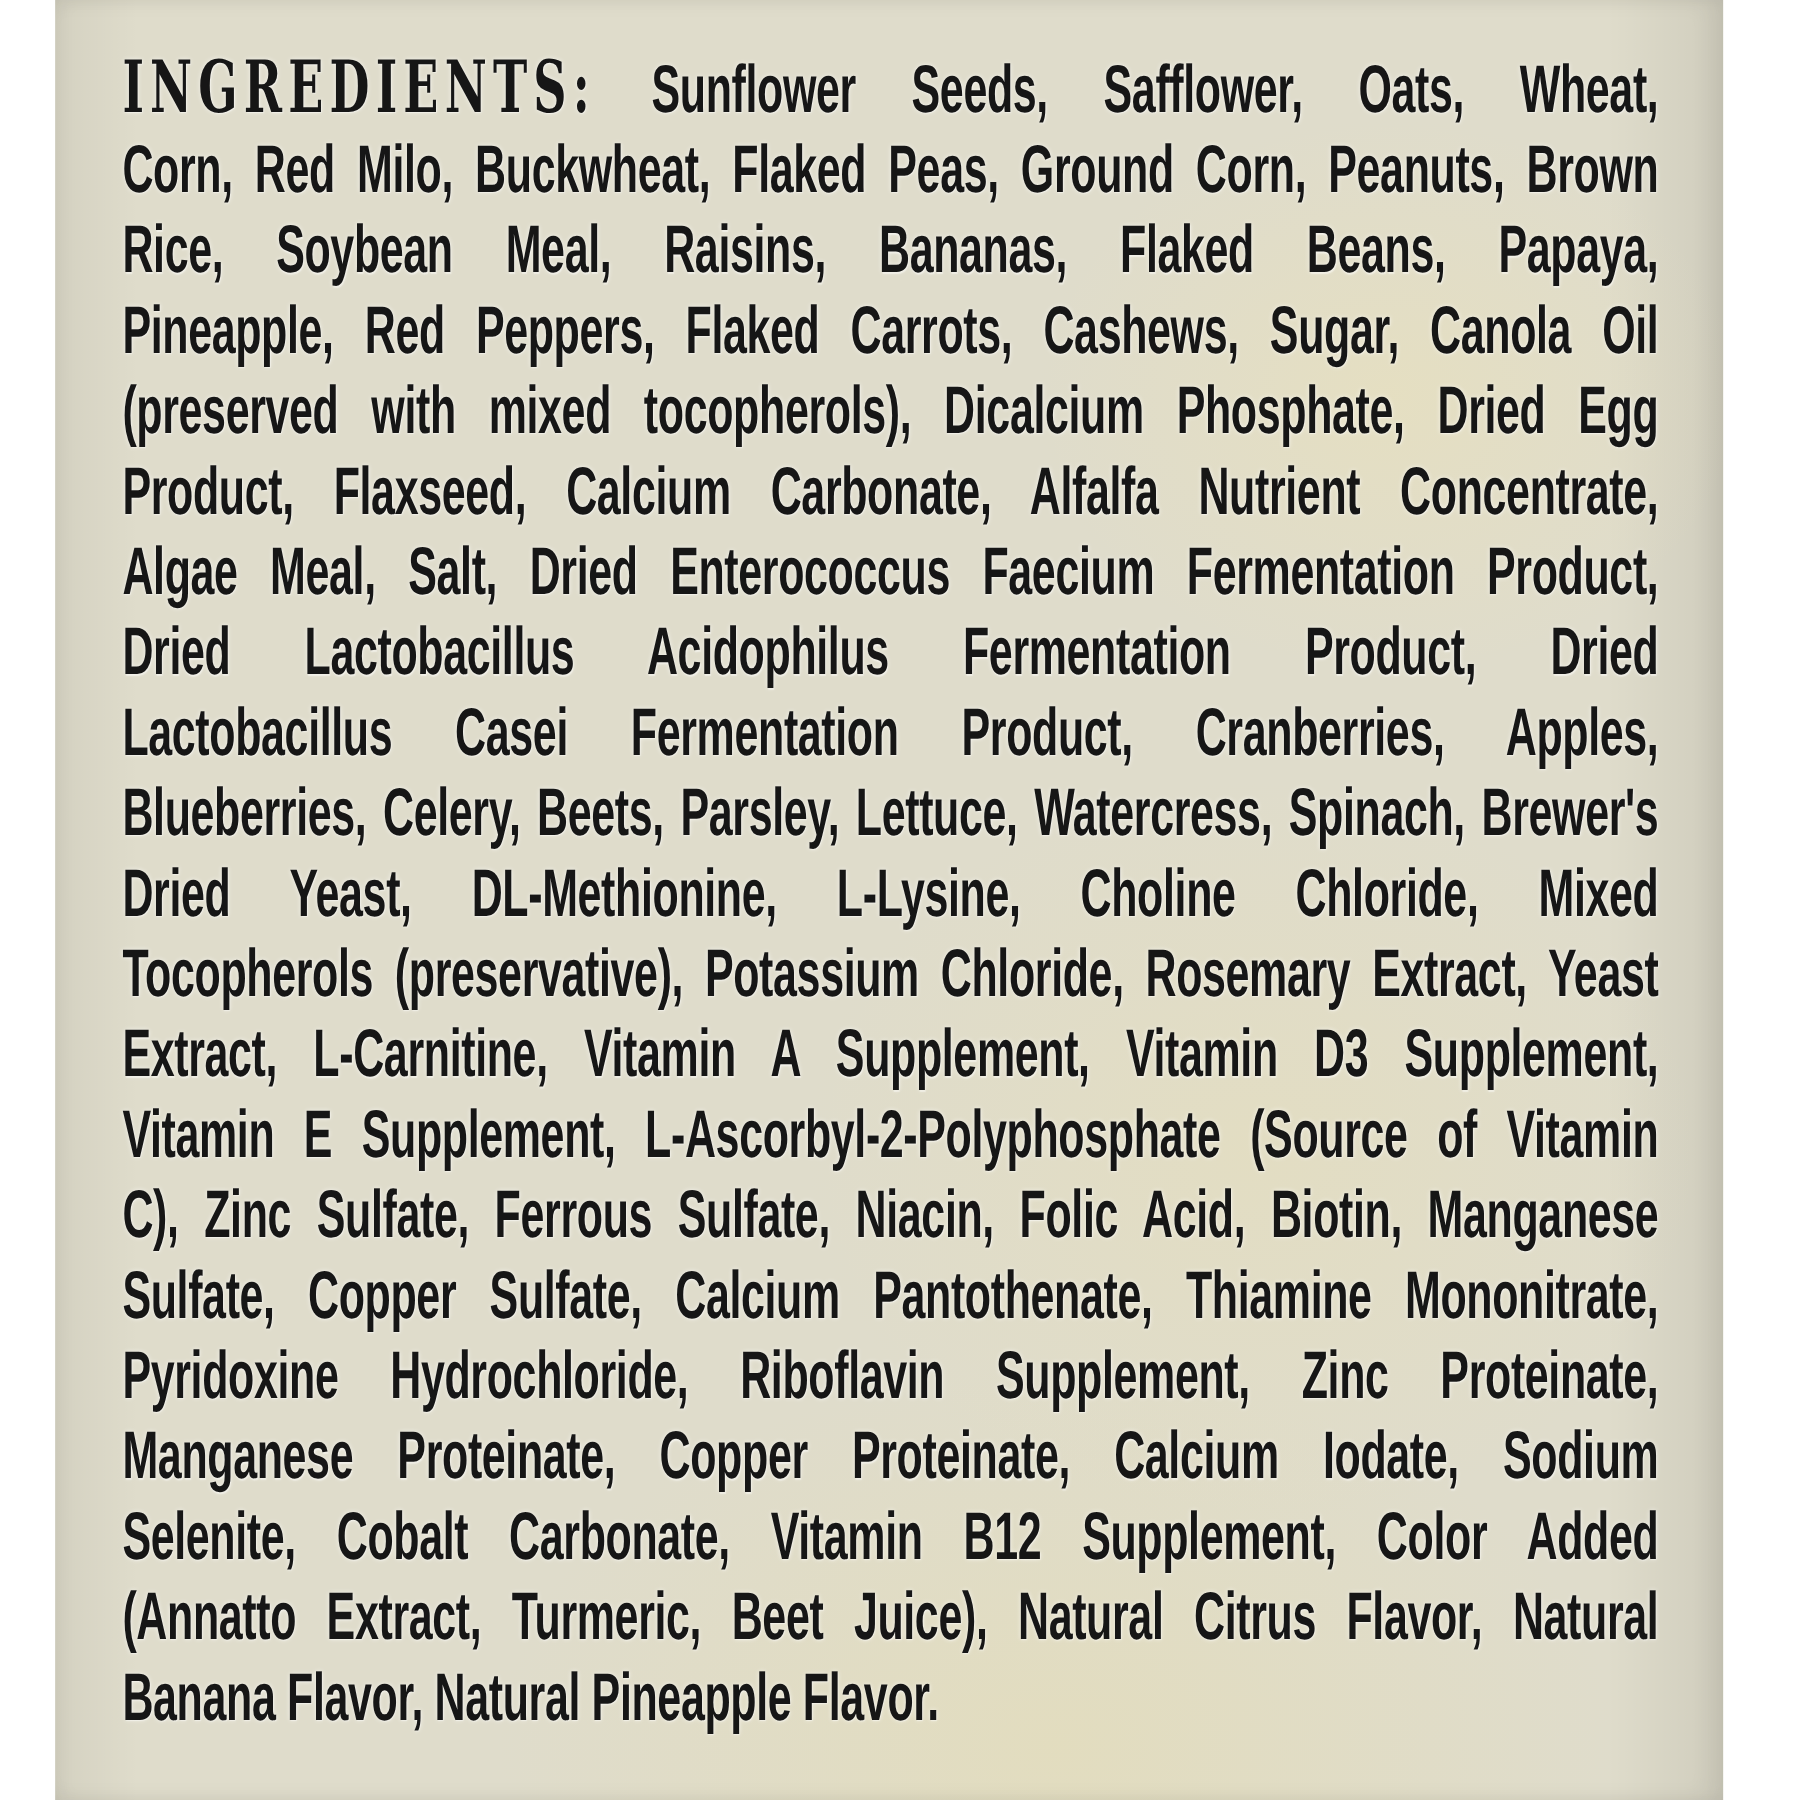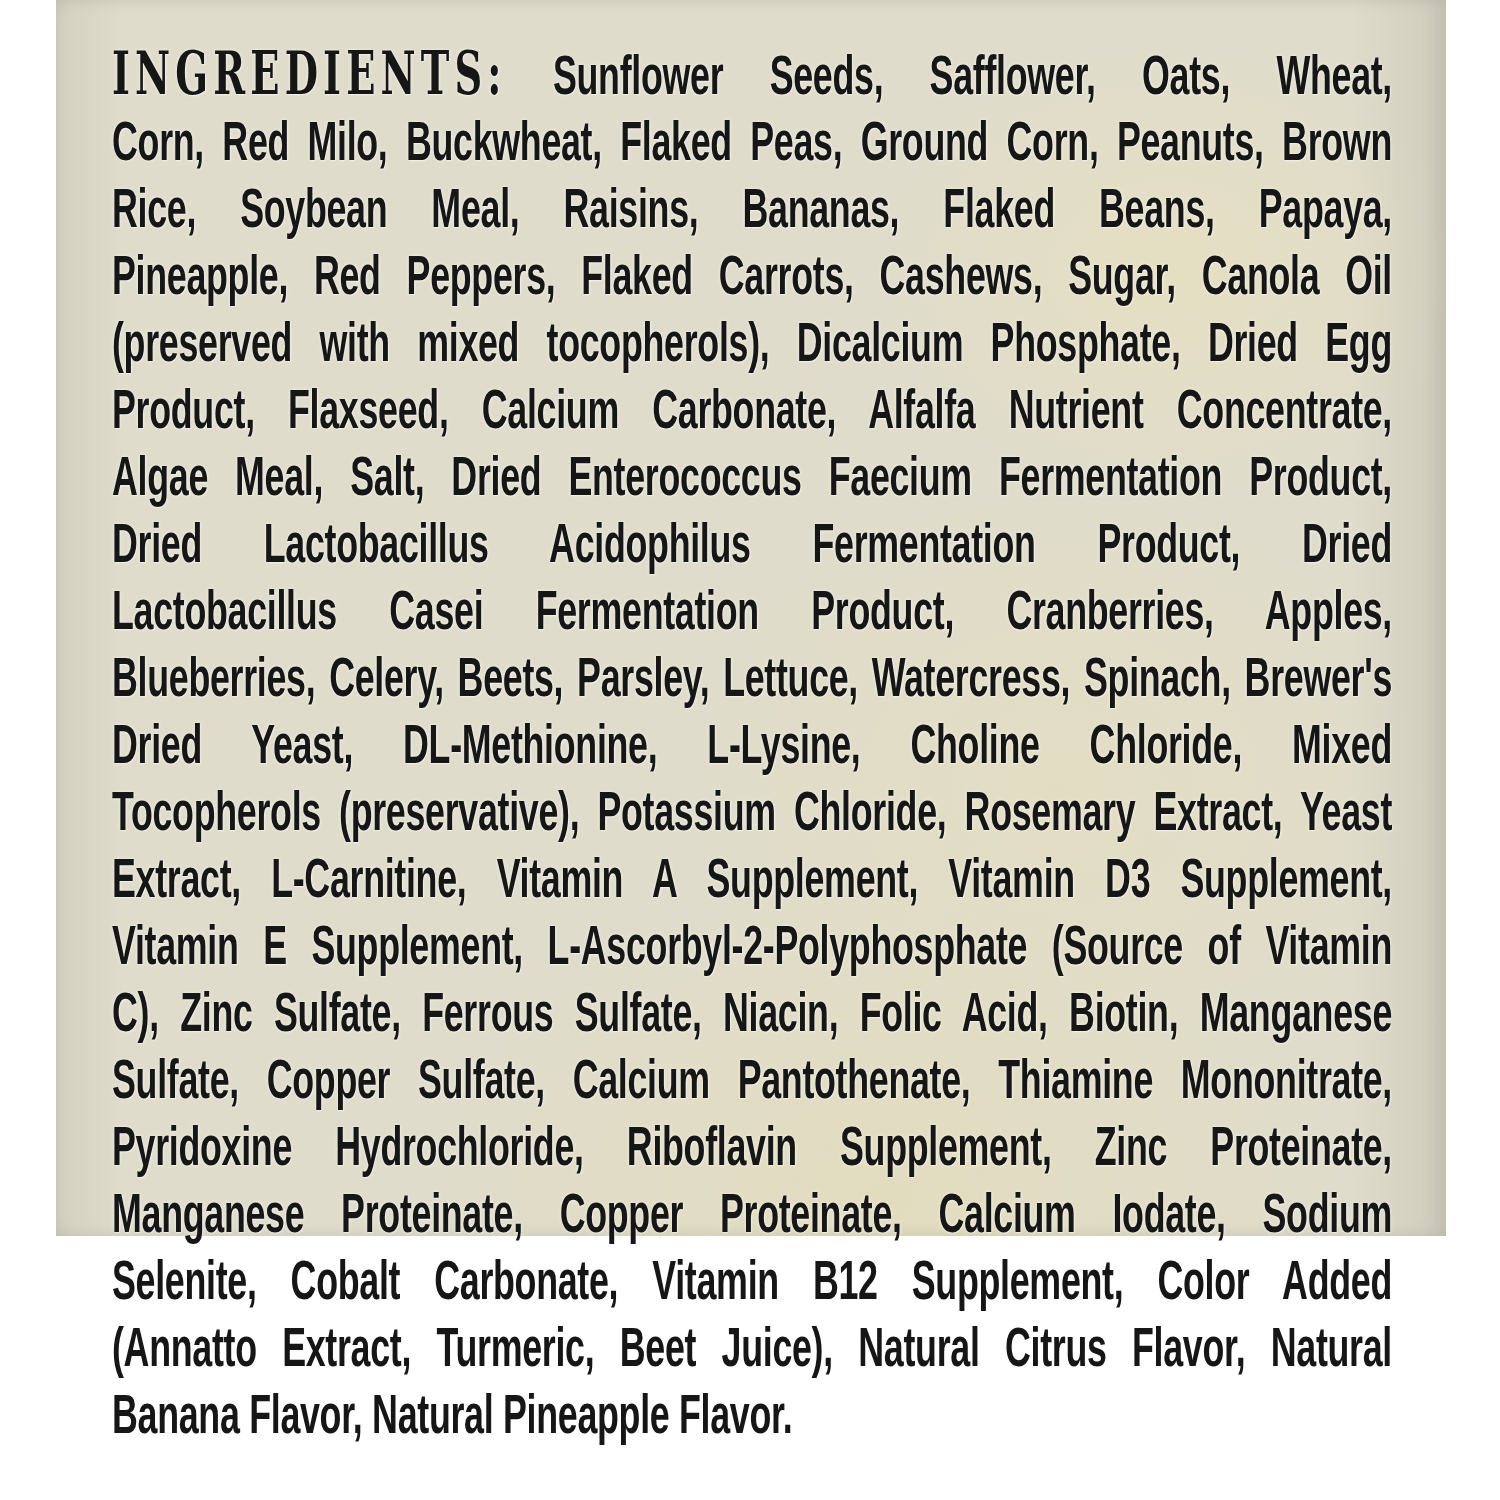--- a/index.html
+++ b/index.html
@@ -12,24 +12,24 @@
     font-family: "Liberation Sans", sans-serif;
   }
   .stage {
     position: relative;
     width: 1500px;
     height: 1500px;
     background: #ffffff;
   }
   .label-sheet {
     position: absolute;
-    left: 56px;
+    left: 46px;
     top: 0;
     width: 1390px;
-    height: 1236px;
+    height: 1500px;
     background-color: #dfdccb;
     background-image:
       radial-gradient(ellipse 420px 330px at 80% 22%, rgba(236,226,182,0.45), transparent 70%),
       radial-gradient(ellipse 520px 430px at 72% 64%, rgba(233,223,178,0.35), transparent 72%),
       radial-gradient(ellipse 620px 420px at 60% 97%, rgba(230,221,176,0.45), transparent 75%),
       linear-gradient(to right, rgba(0,0,0,0.05), rgba(0,0,0,0) 5%, rgba(0,0,0,0) 93%, rgba(0,0,0,0.07));
     box-shadow: inset -10px 0 18px rgba(0,0,0,0.07), inset 6px 0 12px rgba(0,0,0,0.04);
   }
   .text-block {
     position: absolute;

